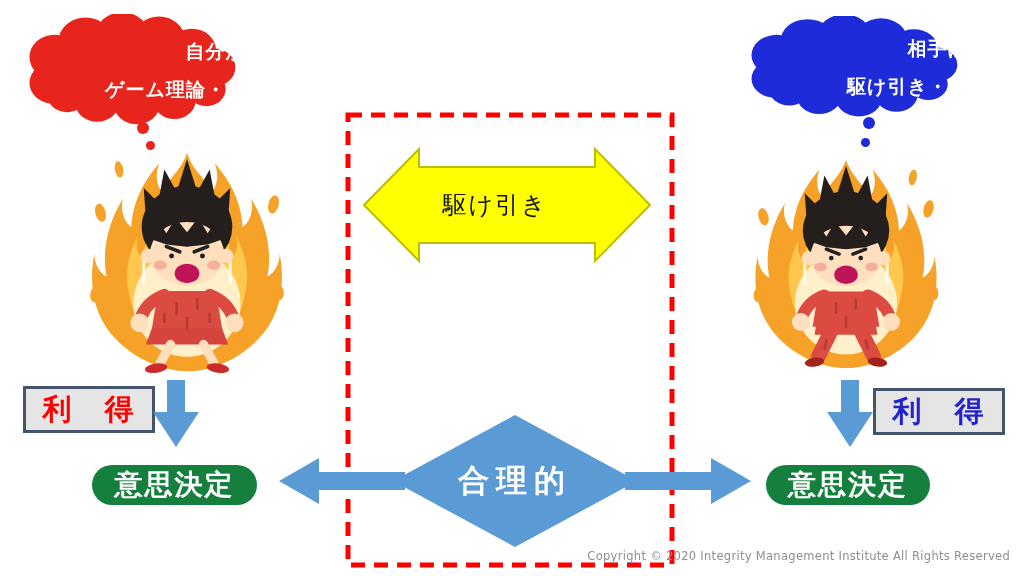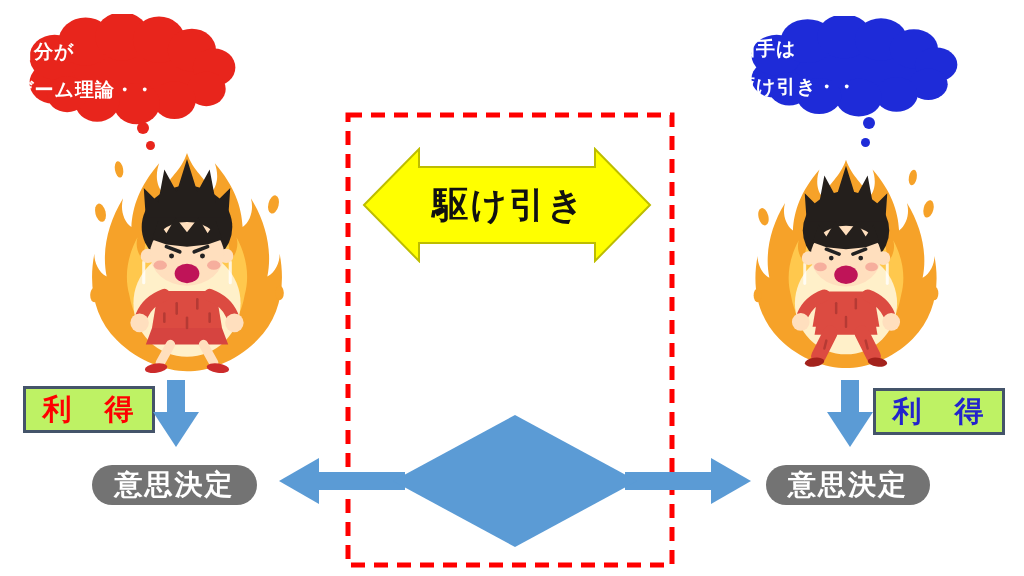--- a/index.html
+++ b/index.html
@@ -4,57 +4,57 @@
 <style>
   html,body{margin:0;padding:0;background:#fff;}
   #stage{position:relative;width:1024px;height:576px;background:#ffffff;overflow:hidden;
          font-family:"DejaVu Sans","Liberation Sans",sans-serif;}
   .dot{position:absolute;border-radius:50%;}
 
   
   .bubble{position:absolute;}
   .bubble svg{position:absolute;inset:0;width:100%;height:100%;}
   .bubble .bubble-text{position:absolute;inset:0;display:flex;flex-direction:column;
-      align-items:flex-start;justify-content:center;gap:16px;color:#fff;font-weight:bold;
+      align-items:flex-end;justify-content:center;gap:16px;color:#fff;font-weight:bold;
       font-size:19px;line-height:22px;letter-spacing:1px;z-index:2;}
   .bubble-left-color{color:#E8251C;}
   .bubble-right-color{color:#1E2BD8;}
 
   
   .frame{position:absolute;left:345px;top:112px;width:330px;height:456px;z-index:1;}
 
   
   .bargain{position:absolute;left:362px;top:147px;width:290px;height:116px;z-index:2;}
-  .bargain-label{position:absolute;left:364px;top:147px;width:290px;height:116px;z-index:3;
+  .bargain-label{position:absolute;left:350px;top:147px;width:290px;height:116px;z-index:3;
       display:flex;align-items:center;justify-content:center;
-      font-size:36px;font-weight:bold;color:#111;letter-spacing:2px;}
+      font-size:24px;font-weight:normal;color:#111;letter-spacing:2px;}
 
   
   .game-title{position:absolute;left:345px;top:314px;width:330px;height:50px;z-index:2;
       display:flex;align-items:center;justify-content:center;
       font-size:40px;font-weight:bold;color:#1A1AE6;letter-spacing:2px;}
 
   
   .rational{position:absolute;left:277px;top:413px;width:476px;height:136px;z-index:2;}
   .rational-label{position:absolute;left:277px;top:413px;width:476px;height:136px;z-index:3;
       display:flex;align-items:center;justify-content:center;
       font-size:31px;font-weight:bold;color:#fff;letter-spacing:7px;}
 
   
-  .payoff{position:absolute;width:132px;height:47px;background:#bef264;
+  .payoff{position:absolute;width:132px;height:47px;background:#e5e5e5;
       border:3px solid #44546A;box-sizing:border-box;display:flex;align-items:center;
       justify-content:center;font-size:29px;font-weight:bold;letter-spacing:2px;z-index:2;}
   .payoff.left{left:23px;top:386px;color:#FF0000;}
   .payoff.right{left:873px;top:388px;color:#2323CC;}
 
   
   .down-arrow{position:absolute;width:48px;height:68px;z-index:2;}
 
   
-  .pill{position:absolute;height:40px;background:#737373;border-radius:20px;
+  .pill{position:absolute;height:40px;background:#15803d;border-radius:20px;
       display:flex;align-items:center;justify-content:center;color:#fff;
       font-size:28px;font-weight:bold;letter-spacing:2px;z-index:2;}
   .pill.left{left:92px;top:465px;width:165px;}
   .pill.right{left:766px;top:465px;width:164px;}
 
   
   .person{position:absolute;z-index:0;}
 
   
   .copyright{position:absolute;right:14px;top:549px;font-size:11.5px;color:#8F8F8F;
@@ -243,20 +243,21 @@
 
   <svg class="rational" viewBox="0 0 476 136">
     <g fill="#5B9BD5">
       <rect x="36" y="59" width="92" height="18"></rect>
       <polygon points="42,45 2,68 42,91"></polygon>
       <rect x="348" y="59" width="92" height="18"></rect>
       <polygon points="434,45 474,68 434,91"></polygon>
       <polygon points="116,68 238,2 360,68 238,134"></polygon>
     </g>
   </svg>
+  <div class="rational-label">合理的</div>
 
   <div class="payoff left">
     <span>利　得</span>
   </div>
   <svg class="down-arrow" style="left:152px;top:380px;" viewBox="0 0 48 68">
     <rect x="15" y="0" width="18" height="33" fill="#5B9BD5"></rect>
     <polygon points="1,32 47,32 24,67" fill="#5B9BD5"></polygon>
   </svg>
   <div class="pill left">
     <span>意思決定</span>
@@ -266,14 +267,15 @@
     <span>利　得</span>
   </div>
   <svg class="down-arrow" style="left:826px;top:380px;" viewBox="0 0 48 68">
     <rect x="15" y="0" width="18" height="33" fill="#5B9BD5"></rect>
     <polygon points="1,32 47,32 24,67" fill="#5B9BD5"></polygon>
   </svg>
   <div class="pill right">
     <span>意思決定</span>
   </div>
 
+  <div class="copyright">Copyright © 2020  Integrity Management Institute All Rights Reserved</div>
 
 </div>
 
 </body></html>

